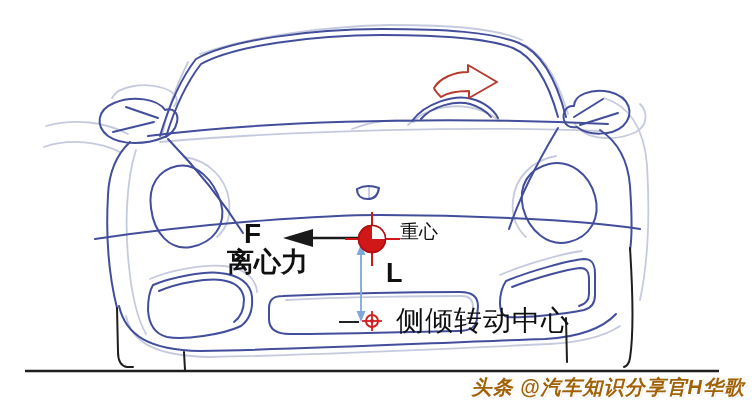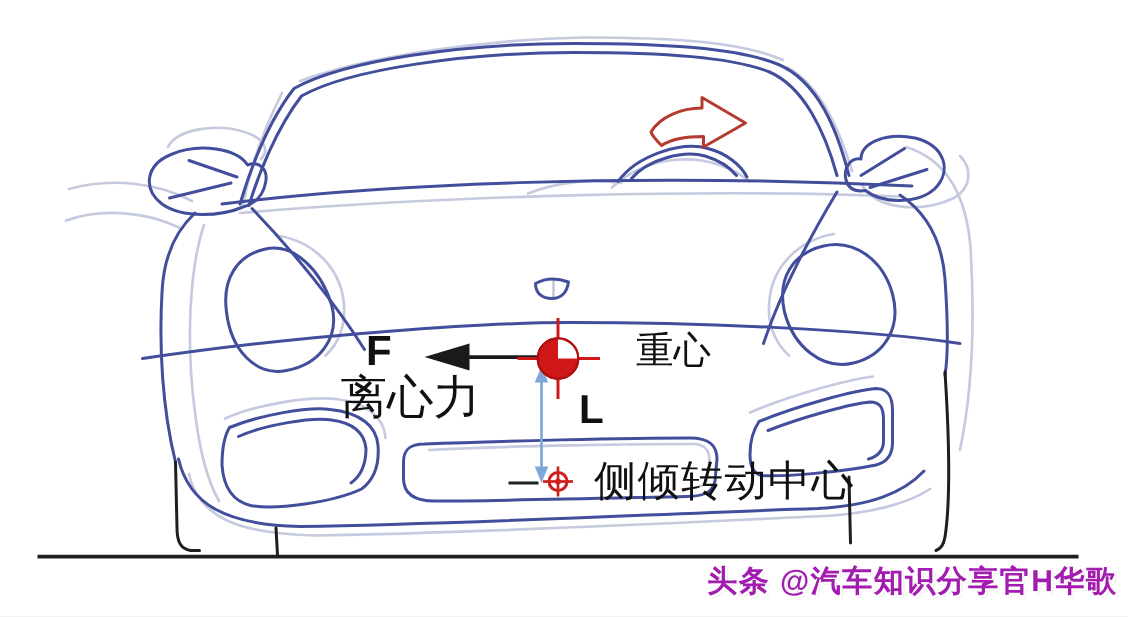--- a/index.html
+++ b/index.html
@@ -3,28 +3,29 @@
 <meta charset="utf-8">
 <style>
   html,body{margin:0;padding:0;background:#e9e9e9;}
   .stage{
     position:relative;width:752px;height:411px;background:#ffffff;
     overflow:hidden;font-family:"Liberation Sans","DejaVu Sans",sans-serif;
   }
   .stage svg{position:absolute;left:0;top:0;}
   .label{position:absolute;color:#101010;line-height:1;white-space:nowrap;}
   .lbl-f{left:244px;top:220px;font-size:28px;font-weight:600;}
-  .lbl-centrifugal{left:227px;top:249px;font-size:31px;font-weight:400;}
-  .lbl-cg{left:400px;top:222px;font-size:25px;font-weight:500;margin-left:24px;}
+  .lbl-centrifugal{left:227px;top:249px;font-size:27px;font-weight:700;}
+  .lbl-cg{left:400px;top:222px;font-size:19px;font-weight:500;}
   .lbl-L{left:386px;top:260px;font-size:27px;font-weight:600;}
   .lbl-rollcenter{left:396px;top:307px;font-size:28px;font-weight:500;letter-spacing:1px;}
   .lbl-watermark{
     position:absolute;right:7px;top:374px;font-size:20px;font-weight:700;
-    color:#a21caf;letter-spacing:1px;text-shadow:1px 1px 0 #ffffff,2px 2px 0 #f2f2f2;
+    color:#a16207;letter-spacing:1px;text-shadow:1px 1px 0 #ffffff,2px 2px 0 #f2f2f2;
     white-space:nowrap;
+    font-style:italic;
   }
 </style>
 </head>
 <body>
 
 <div class="stage">
   <svg width="752" height="411" viewBox="0 0 752 411">
 
     <g fill="none" stroke="#c6cadf" stroke-width="1.8" stroke-linecap="round" stroke-linejoin="round">
       <path d="M200,54 C250,36 330,26 390,25 C450,25 495,28 522,40"></path>

